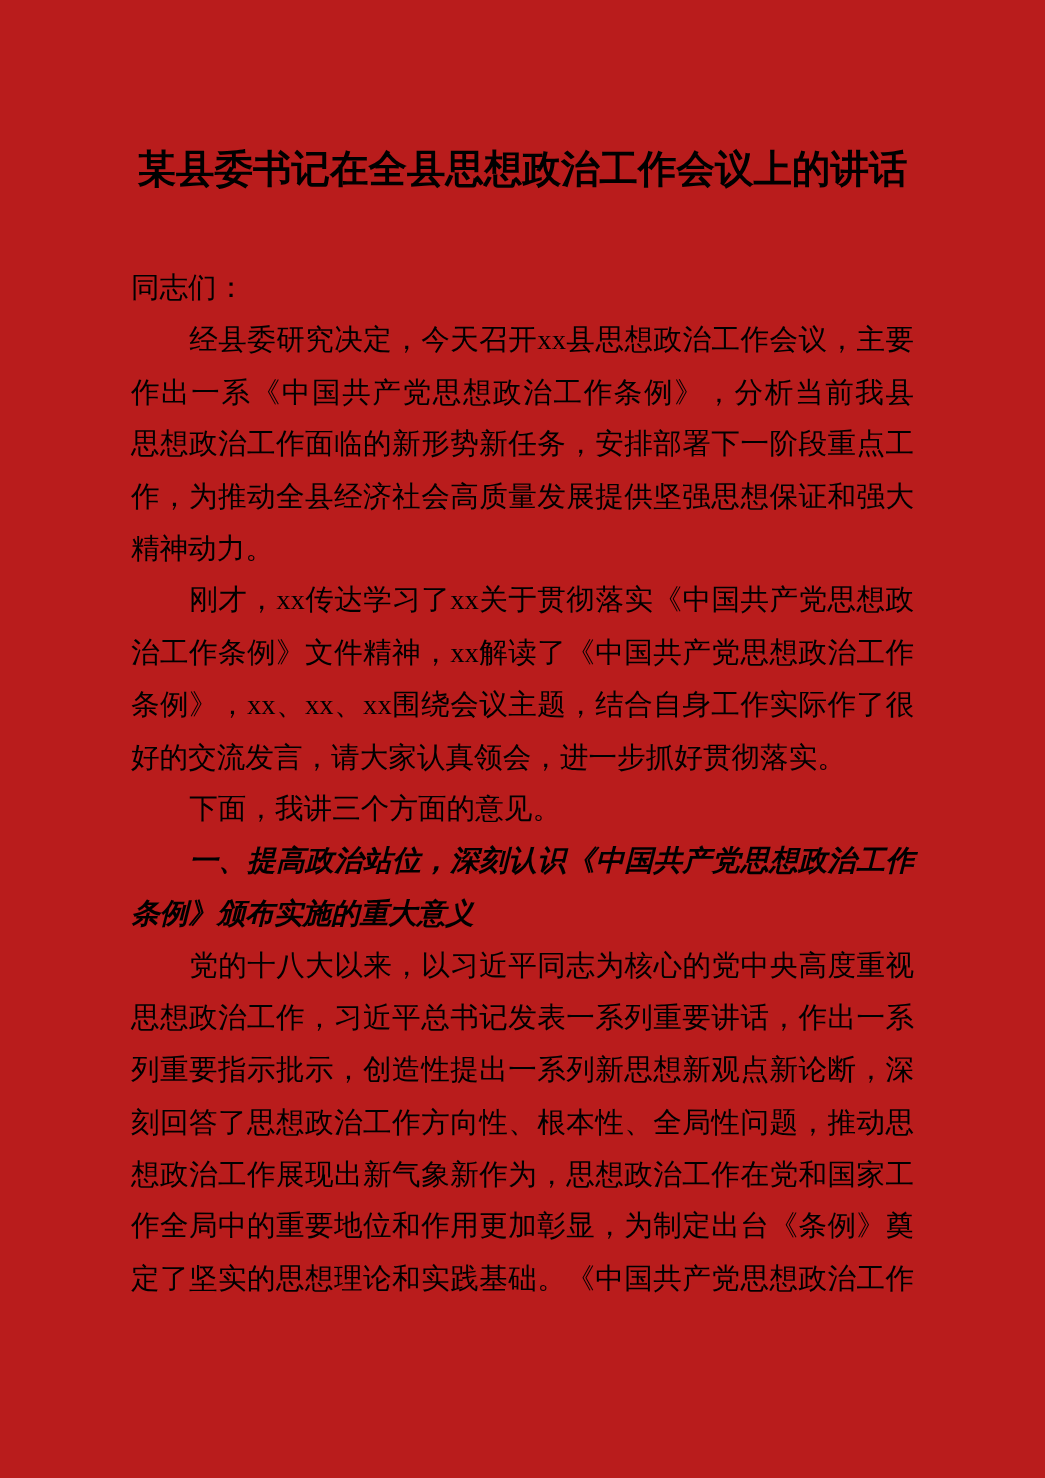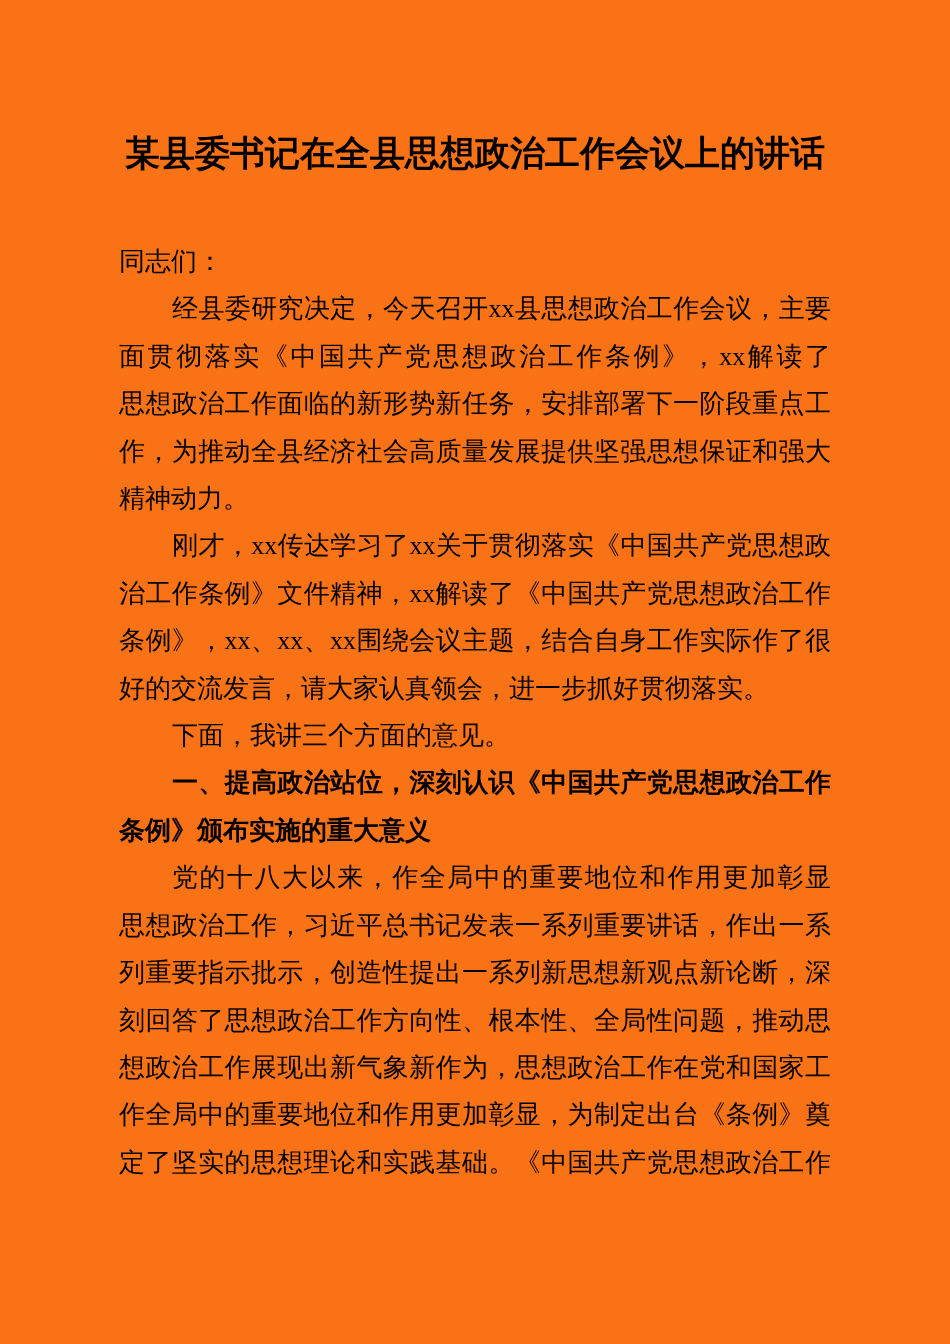--- a/index.html
+++ b/index.html
@@ -10,21 +10,21 @@
   body {
     width: 950px;
     height: 1344px;
     overflow: hidden;
     position: relative;
   }
   .page {
     box-sizing: border-box;
     width: 950px;
     height: 1344px;
-    background: #f97316;
+    background: #b91c1c;
     padding: 130px 115px 0 115px;
     color: #000000;
   }
   .doc-title {
     margin: 0 0 62px 0;
     font-family: "Liberation Serif", "DejaVu Serif", serif;
     font-weight: bold;
     font-size: 35px;
     line-height: 48px;
     text-align: center;
@@ -46,37 +46,38 @@
   }
   .jlast {
     text-align-last: justify;
   }
   .indent {
     text-indent: 53px;
   }
   .heading {
     font-family: "Liberation Sans", "DejaVu Sans", sans-serif;
     font-weight: bold;
+    font-style: italic;
   }
 </style>
 </head>
 <body>
 
 <div class="page">
 
   <h1 class="doc-title">某县委书记在全县思想政治工作会议上的讲话</h1>
 
   <div class="doc-body">
 
     <p class="line">同志们：</p>
 
     <p class="line indent jlast">经县委研究决定，今天召开xx县思想政治工作会议，主要</p>
 
 
-    <p class="line jlast">面贯彻落实《中国共产党思想政治工作条例》，xx解读了</p>
+    <p class="line jlast">作出一系《中国共产党思想政治工作条例》，分析当前我县</p>
 
     <p class="line jlast">思想政治工作面临的新形势新任务，安排部署下一阶段重点工</p>
 
     <p class="line jlast">作，为推动全县经济社会高质量发展提供坚强思想保证和强大</p>
 
     <p class="line">精神动力。</p>
 
     <p class="line indent jlast">刚才，xx传达学习了xx关于贯彻落实《中国共产党思想政</p>
 
     <p class="line jlast">治工作条例》文件精神，xx解读了《中国共产党思想政治工作</p>
@@ -84,21 +85,21 @@
     <p class="line jlast">条例》，xx、xx、xx围绕会议主题，结合自身工作实际作了很</p>
 
     <p class="line">好的交流发言，请大家认真领会，进一步抓好贯彻落实。</p>
 
     <p class="line indent">下面，我讲三个方面的意见。</p>
 
     <p class="line heading indent jlast">一、提高政治站位，深刻认识《中国共产党思想政治工作</p>
 
     <p class="line heading">条例》颁布实施的重大意义</p>
 
-    <p class="line indent jlast">党的十八大以来，作全局中的重要地位和作用更加彰显</p>
+    <p class="line indent jlast">党的十八大以来，以习近平同志为核心的党中央高度重视</p>
 
     <p class="line jlast">思想政治工作，习近平总书记发表一系列重要讲话，作出一系</p>
 
     <p class="line jlast">列重要指示批示，创造性提出一系列新思想新观点新论断，深</p>
 
     <p class="line jlast">刻回答了思想政治工作方向性、根本性、全局性问题，推动思</p>
 
     <p class="line jlast">想政治工作展现出新气象新作为，思想政治工作在党和国家工</p>
 
     <p class="line jlast">作全局中的重要地位和作用更加彰显，为制定出台《条例》奠</p>

